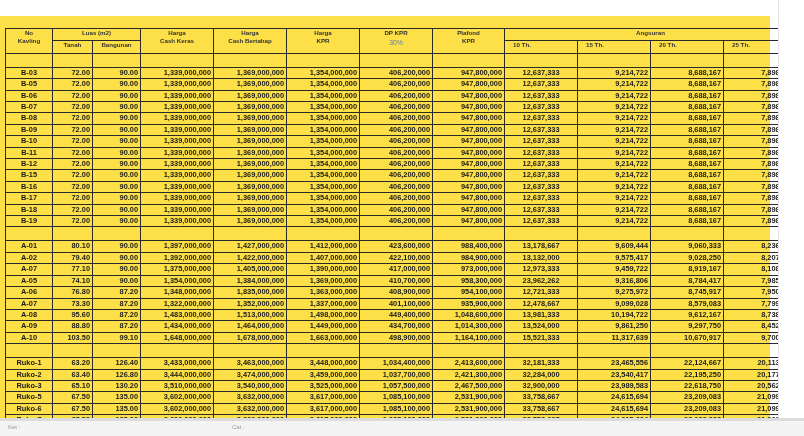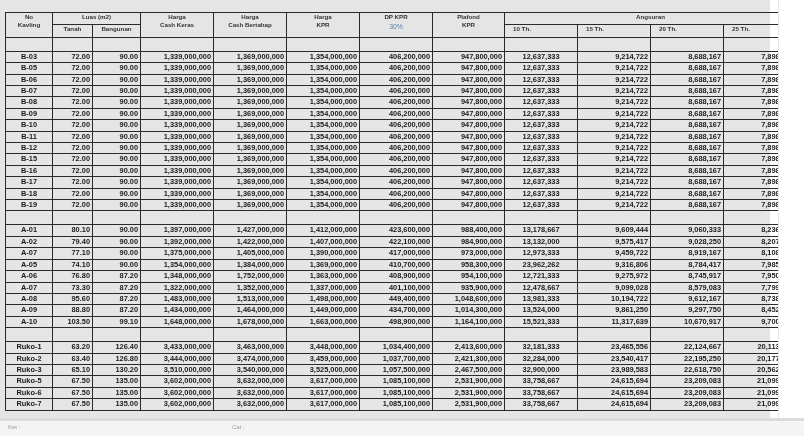--- a/index.html
+++ b/index.html
@@ -1,17 +1,17 @@
 <!DOCTYPE html>
 <html><head>
 <meta charset="utf-8">
 <style>
   html, body { margin: 0; padding: 0; background: #ffffff; }
   body { width: 804px; height: 436px; overflow: hidden; position: relative; font-family: "Liberation Sans", sans-serif; }
-  .page { position: absolute; left: 0; top: 0; width: 770px; height: 418px; background: #e5e5e5; }
+  .page { position: absolute; left: 0; top: 16px; width: 770px; height: 418px; background: #fde047; }
   .scroll-edge { position: absolute; left: 778px; top: 0; width: 26px; height: 418px; background: #ffffff; border-left: 1px solid #e6e6e6; }
   table.price { position: absolute; left: 5px; top: 12px; border-collapse: collapse; table-layout: fixed; width: 766px; }
   table.price td, table.price th { border: 1px solid #2a2a2a; padding: 0 2px; font-size: 7.4px; line-height: 11.4px; height: 11.4px; white-space: nowrap; overflow: hidden; color: #1a1a1a; }
   table.price th { font-weight: bold; font-size: 6.2px; color: #333; text-align: center; vertical-align: top; line-height: 8px; }
   th.hdr2 { height: 9px; line-height: 9px; }
   .dp-pct { color: #5a7fa8; font-weight: normal; font-size: 6.8px; display: block; margin-top: 2px; }
   td.lbl { text-align: center; font-size: 5.8px; font-weight: bold; color: #444; }
   td.num { text-align: right; font-weight: bold; }
   td.num-l { text-align: center; font-weight: bold; padding-left: 8px; }
   tr.spacer td { height: 13px; }
@@ -346,21 +346,21 @@
           <td class="num-l">23,962,262</td>
           <td class="num">9,316,806</td>
           <td class="num">8,784,417</td>
           <td class="num">7,985,833</td>
         </tr>
         <tr class="row">
           <td class="lbl">A-06</td>
           <td class="num">76.80</td>
           <td class="num">87.20</td>
           <td class="num">1,348,000,000</td>
-          <td class="num">1,752,000,000</td>
+          <td class="num">1,835,000,000</td>
           <td class="num">1,363,000,000</td>
           <td class="num">408,900,000</td>
           <td class="num">954,100,000</td>
           <td class="num-l">12,721,333</td>
           <td class="num">9,275,972</td>
           <td class="num">8,745,917</td>
           <td class="num">7,950,833</td>
         </tr>
         <tr class="row">
           <td class="lbl">A-07</td>

